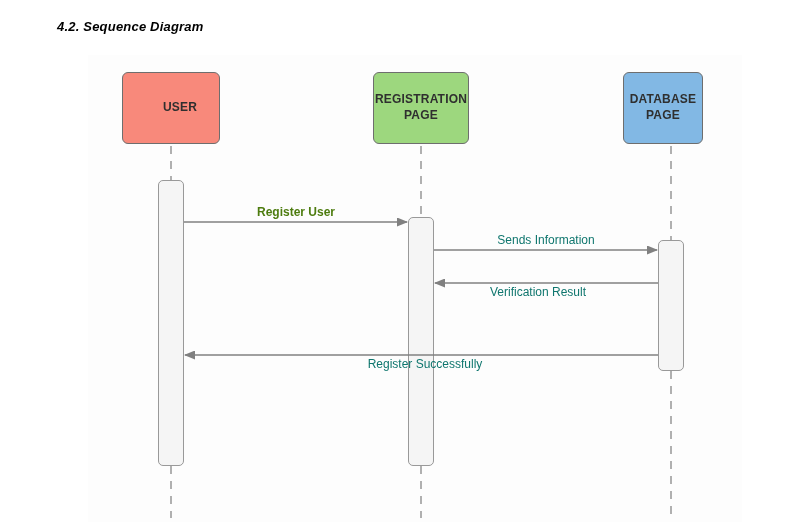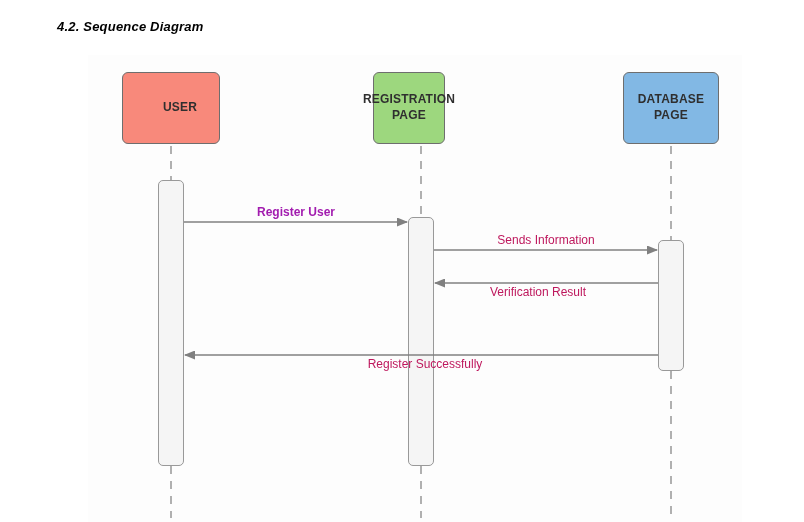--- a/index.html
+++ b/index.html
@@ -23,35 +23,35 @@
   .actor-box{
     position:absolute;top:72px;height:72px;
     border:1.5px solid #6E6E6E;border-radius:6px;
     display:flex;align-items:center;justify-content:center;
     box-sizing:border-box;
     font-size:12px;font-weight:bold;color:#2F2F2F;
     text-align:center;line-height:1.3;letter-spacing:.2px;
     z-index:4;padding:0 6px;
   }
   .actor-user{left:122px;width:98px;}
-  .actor-registration{left:373px;width:72px;}
-  .actor-database{left:623px;width:96px;}
+  .actor-registration{left:373px;width:96px;}
+  .actor-database{left:623px;width:80px;}
   .activation{
     position:absolute;width:26px;
     background:#F5F5F5;border:1.5px solid #999;border-radius:5px;
     box-sizing:border-box;z-index:2;
   }
   .act-user{left:158px;top:180px;height:286px;}
   .act-registration{left:408px;top:217px;height:249px;}
   .act-database{left:658px;top:240px;height:131px;}
   .msg-label{
     position:absolute;transform:translateX(-50%);
-    font-size:12px;color:#be185d;white-space:nowrap;z-index:5;
+    font-size:12px;color:#0f766e;white-space:nowrap;z-index:5;
   }
-  .msg-bold{font-weight:bold;color:#a21caf;}
+  .msg-bold{font-weight:bold;color:#4d7c0f;}
   .m1{left:296px;top:205px;}
   .m2{left:546px;top:233px;}
   .m3{left:538px;top:285px;text-align:right;}
   .m4{left:421px;top:357px;padding-left:8px;}
 </style>
 </head>
 <body>
 
 <div class="canvas"></div>
 

